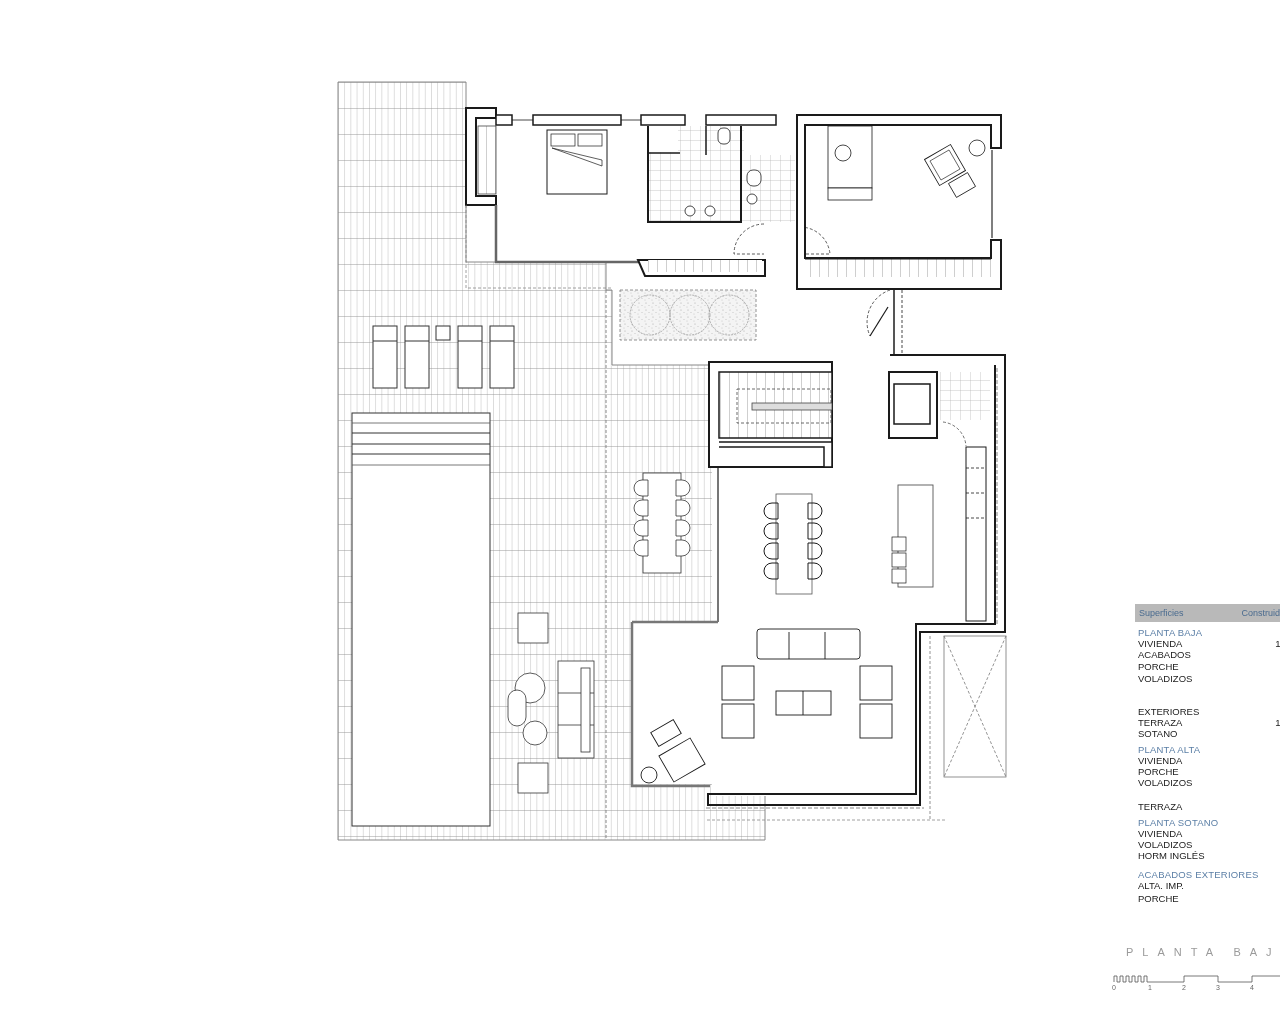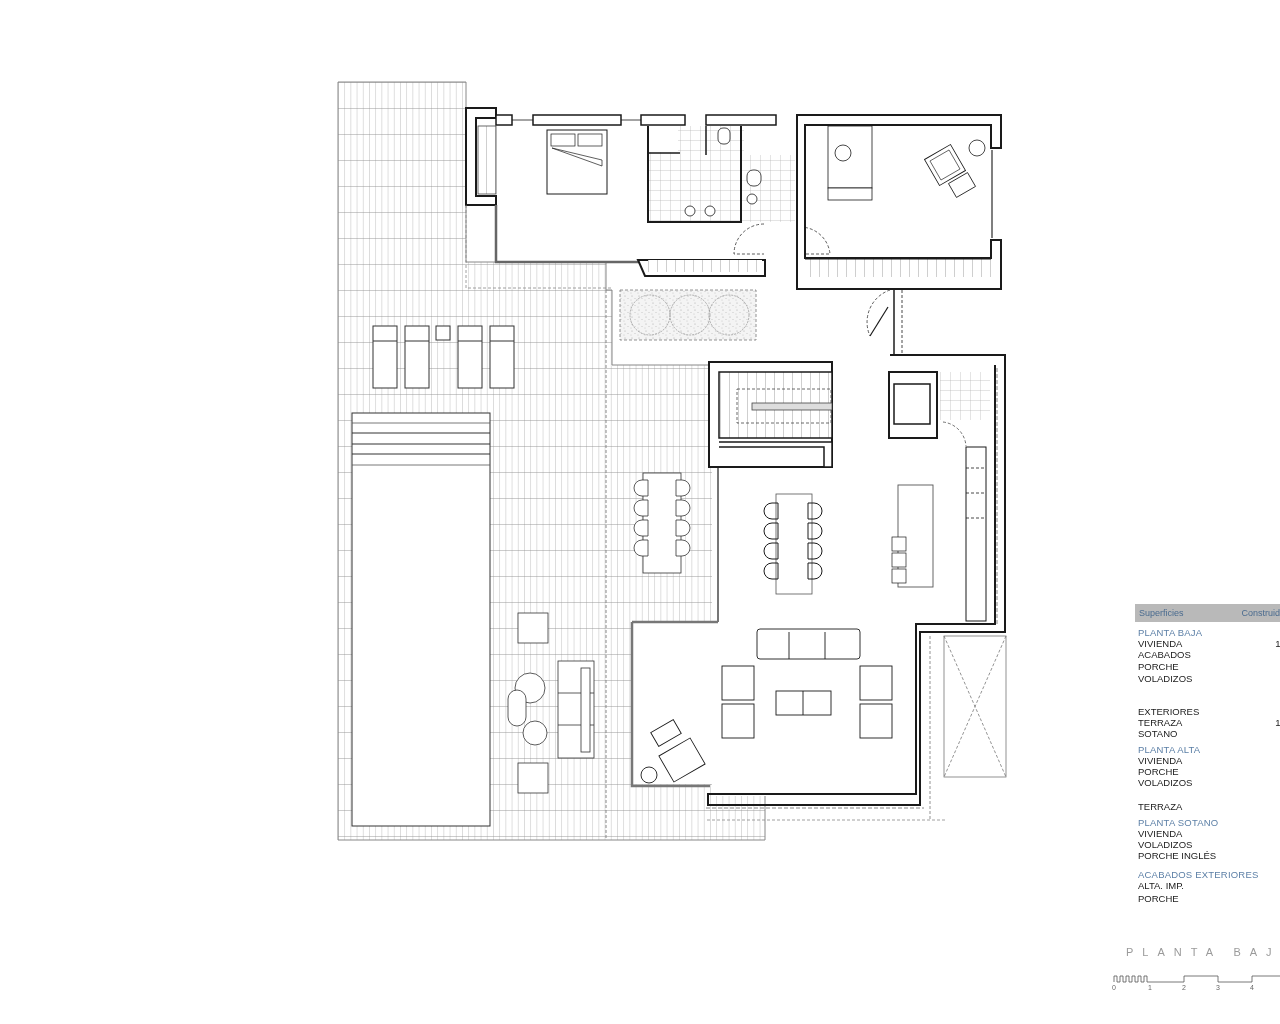--- a/index.html
+++ b/index.html
@@ -315,21 +315,21 @@
   <div class="section">PLANTA SOTANO</div>
   <div class="row">
       <span>VIVIENDA</span>
       <span class="v">94</span>
     </div>
   <div class="row">
       <span>VOLADIZOS</span>
       <span class="v">2</span>
     </div>
   <div class="row">
-      <span>PORCHE INGLÉS</span>
+      <span>HORM INGLÉS</span>
       <span class="v">9</span>
     </div>
 
   <div class="section" style="margin-top:8px">ACABADOS EXTERIORES</div>
   <div class="row">
       <span>ALTA. IMP.</span>
       <span class="v">44</span>
     </div>
   <div class="row" style="margin-top:2px">
       <span>PORCHE</span>

